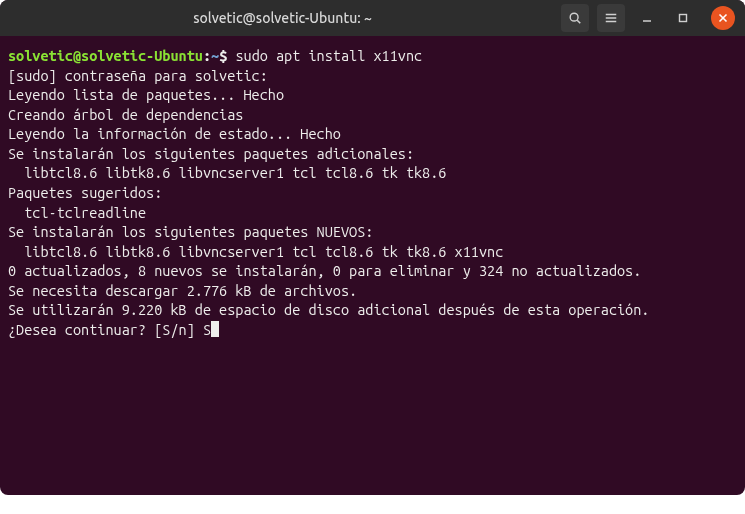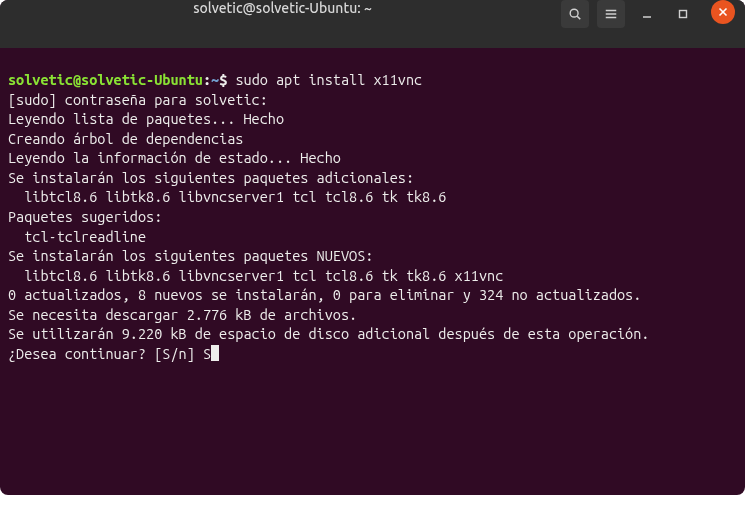--- a/index.html
+++ b/index.html
@@ -13,23 +13,24 @@
     .terminal-window {
       width: 745px;
       height: 495px;
       background: #300a24;
       border-radius: 8px;
       overflow: hidden;
       display: flex;
       flex-direction: column;
     }
     .titlebar {
-      height: 48px;
+      height: 36px;
       background: #2d2d2d;
       display: flex;
+      align-items: center;
       padding: 0 6px 0 12px;
       gap: 4px;
     }
     .titlebar-spacer-left { flex: 1; }
     .titlebar-title {
       color: #d9d9d9;
       font-family: 'Ubuntu', sans-serif;
       font-size: 14px;
       font-weight: 500;
     }
@@ -53,21 +54,21 @@
       border-radius: 50%;
       width: 24px;
       height: 24px;
       margin-left: 10px;
       margin-right: 4px;
       color: #fff;
     }
     .titlebar-btn svg { display: block; }
     .terminal-body {
       flex: 1;
-      padding: 22px 8px;
+      padding: 10px 8px;
       color: #eeeeec;
       font-size: 14.5px;
       line-height: 1.35;
       white-space: pre;
       overflow: hidden;
     }
     .prompt-user { color: #8ae234; font-weight: bold; }
     .prompt-sep  { color: #eeeeec; font-weight: bold; }
     .prompt-path { color: #729fcf; font-weight: bold; }
     .cursor {

